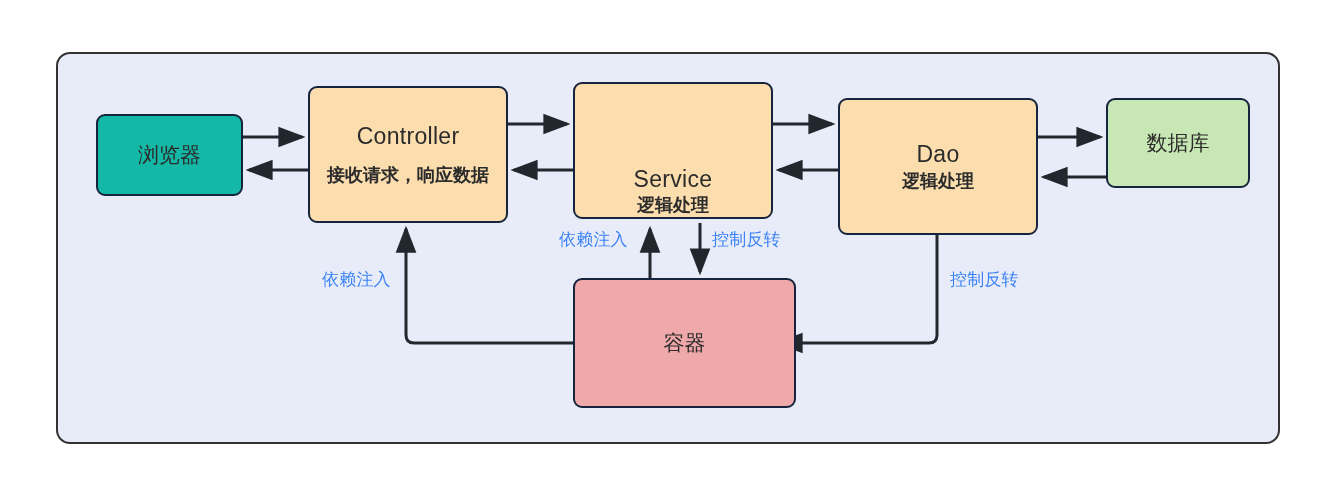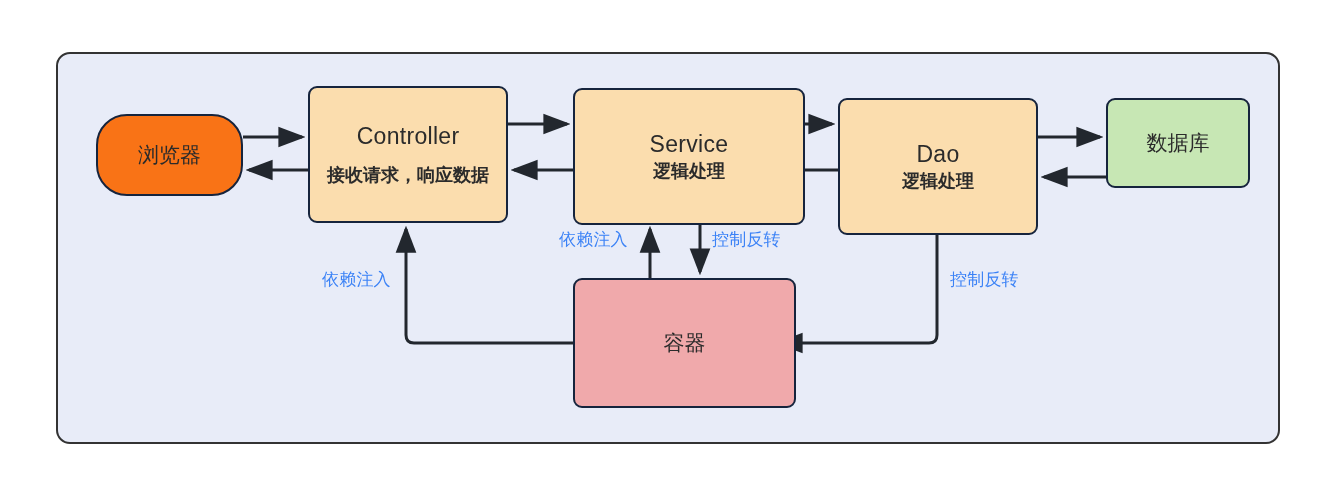--- a/index.html
+++ b/index.html
@@ -65,31 +65,31 @@
     white-space: nowrap;
     font-weight: bold;
   }
   .node .title-single {
     font-size: 21px;
     white-space: nowrap;
   }
 
   #node-browser {
     left: 96px;  top: 114px;  width: 147px;  height: 82px;
-    background: #f97316;
-    border-radius: 31px;
+    background: #14b8a6;
   }
   #node-controller {
     left: 308px; top: 86px;   width: 200px;  height: 137px;
     background: #fbddae;
     gap: 12px;
   }
   #node-service {
-    left: 573px; top: 88px;   width: 232px;  height: 137px;
+    left: 573px; top: 82px;   width: 200px;  height: 137px;
     background: #fbddae;
+    justify-content: flex-end;
   }
   #node-dao {
     left: 838px; top: 86px;   width: 200px;  height: 137px;
     background: #fbddae;
     margin-top: 12px;
   }
   #node-database {
     left: 1106px; top: 98px; width: 144px;  height: 90px;
     background: #c7e7b4;
     font-family: Liberation Serif, serif;

